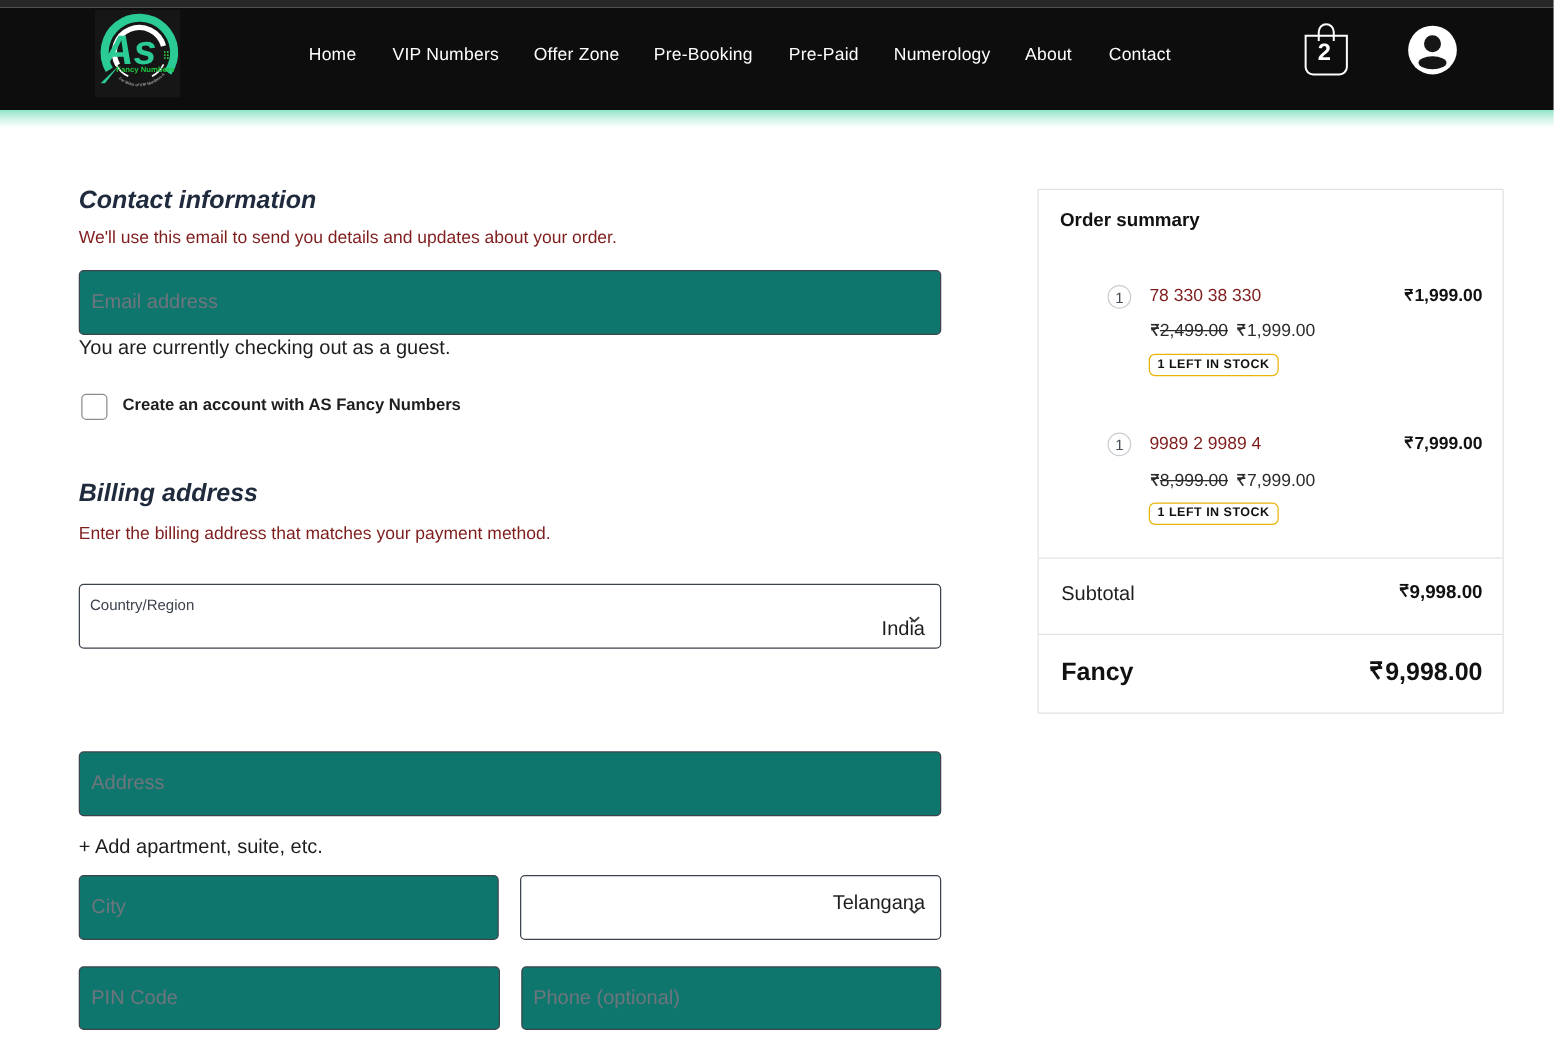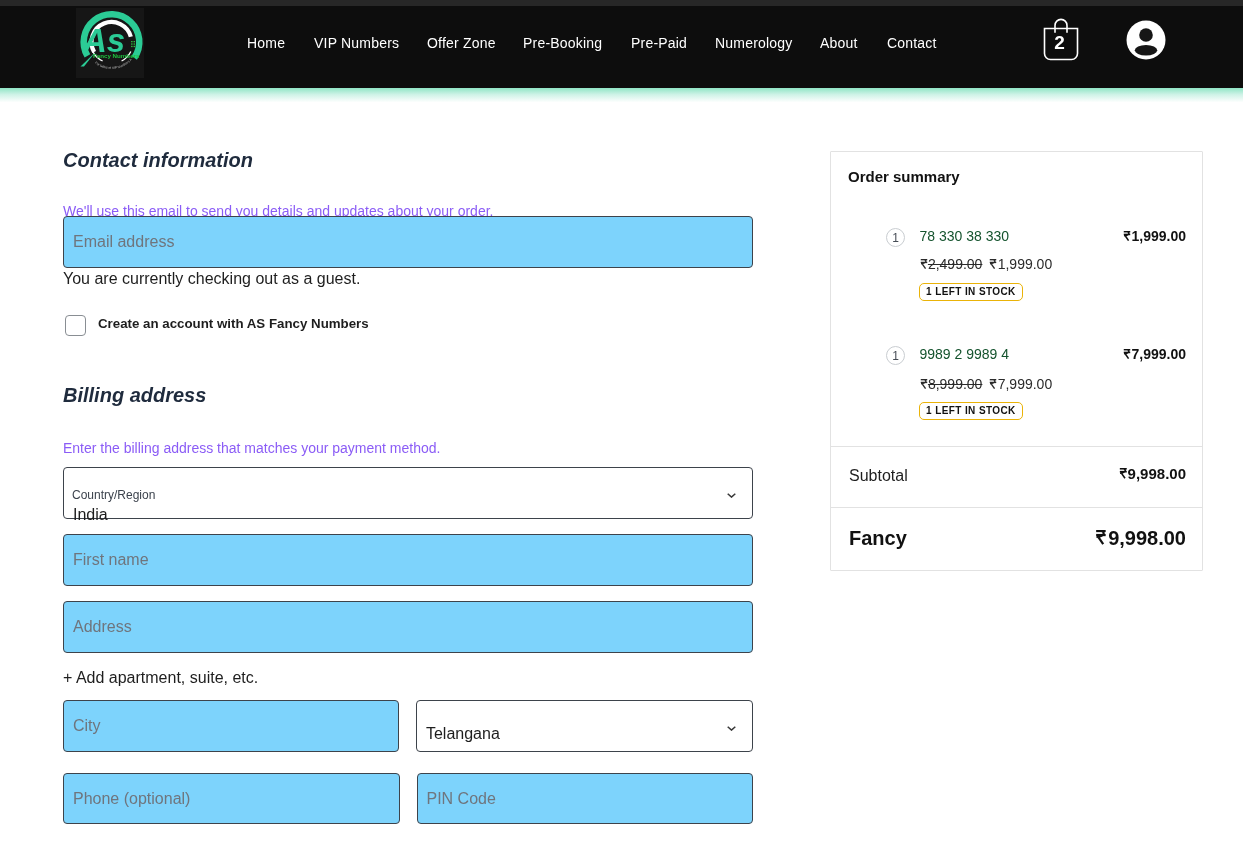--- a/index.html
+++ b/index.html
@@ -9,36 +9,36 @@
 .navbar { position:absolute; left:0; top:6px; width:1243px; height:82px; background:#0d0d0d; }
 .mintfade { position:absolute; left:0; top:88px; width:1243px; height:16px; background:linear-gradient(180deg,#8fe5c5 0%,#cdf2e6 40%,#ffffff 90%); }
 .logo { position:absolute; left:76px; top:8px; width:68px; height:70px; }
 .nav a { position:absolute; top:36px; color:#fff; font-size:14px; line-height:15px; text-decoration:none; font-weight:500; letter-spacing:0.2px; }
 .bag { position:absolute; left:1041px; top:17px; }
 .bagnum { position:absolute; left:1043px; top:33px; width:33px; text-align:center; color:#fff; font-size:19px; font-weight:bold; line-height:19px; }
 .avatar { position:absolute; left:1126px; top:20px; }
 
 .abs { position:absolute; }
 h2 { font-size:20px; font-weight:bold; color:#1f2b3d; line-height:24px;font-style:italic; }
-.sub { font-size:14px; color:#8b5cf6; line-height:20px;margin-top:22px; }
-input, .field { display:block; width:100%; height:52px; border:1px solid #3d434b; border-radius:4px; background:#7dd3fc; font-family:"Liberation Sans",sans-serif; font-size:16px; color:#1e1e1e; padding:0 9px; outline:none; }
+.sub { font-size:14px; color:#7f1d1d; line-height:20px; }
+input, .field { display:block; width:100%; height:52px; border:1px solid #3d434b; border-radius:4px; background:#0f766e; font-family:"Liberation Sans",sans-serif; font-size:16px; color:#1e1e1e; padding:0 9px; outline:none; }
 input::placeholder { color:#6f757d; opacity:1; }
-.selwrap { position:relative; width:100%; height:52px; border:1px solid #3d434b; border-radius:4px; background:#fff; padding:20px 12px 0 8px; }
+.selwrap { position:relative; width:100%; height:52px; border:1px solid #3d434b; border-radius:4px; background:#fff; padding:9px 12px 0 8px; }
 .selwrap .lab { font-size:12px; color:#3c434d; line-height:14px; }
-.selwrap .val { font-size:16px; color:#1e1e1e; line-height:22px; margin-top:2px; margin-left:1px; }
+.selwrap .val { font-size:16px; color:#1e1e1e; line-height:22px; margin-top:2px; margin-left:1px;text-align:right; }
 .chev { position:absolute; right:16.5px; top:24.5px; }
 .row { display:flex; gap:17px; }
 .rs { width:.6em; height:.72em; display:inline-block; }
 .iprice svg g, .pb svg g { stroke-width:20px; }
 .rs.rs2 { width:.72em; height:.74em; display:inline-block; }
 
 .card { position:absolute; left:830px; top:151px; width:373px; height:420px; border:1px solid #e2e2e2; border-radius:1px; background:#fff; }
 .card .hd { position:absolute; left:17px; top:16px; font-size:15px; font-weight:bold; color:#111; }
 .qty { position:absolute; width:19px; height:19px; border:1px solid #c9cdd1; border-radius:50%; font-size:12px; color:#464c55; text-align:center; line-height:18px; background:#fff; }
-.iname { position:absolute; left:88.5px; font-size:14px; color:#14532d; }
+.iname { position:absolute; left:88.5px; font-size:14px; color:#7f1d1d; }
 .iprice { position:absolute; right:16px; font-size:14px; font-weight:bold; color:#111; text-align:right; }
 .istrike { position:absolute; left:88.5px; font-size:14px; color:#2b2b2b; }
 .stock { position:absolute; left:87.5px; height:18px; border:1px solid #eab308; border-radius:5px; font-size:10px; font-weight:bold; color:#111; letter-spacing:0.4px; line-height:16px; padding:0 6.5px; }
 .div { position:absolute; left:0; width:371px; height:1px; background:#e2e2e2; }
 </style>
 </head>
 <body>
 <div class="topstrip"></div>
 <div class="navbar"></div>
 <div class="mintfade"></div>
@@ -100,40 +100,39 @@
 
 <div class="abs selwrap" style="left:63px; top:467px; width:690px;">
  <div class="lab">Country/Region</div>
  <div class="val">India</div>
  <svg class="chev" width="9" height="5" viewBox="0 0 9 5">
       <path d="M0.7 0.7 L4.5 4.1 L8.3 0.7" fill="none" stroke="#383838" stroke-width="1.5"></path>
     </svg>
 </div>
 
 <div class="abs row" style="left:63px; top:534px; width:690px;">
- <input placeholder="First name" style="">
 </div>
 
 <input class="abs" style="left: 63px; top: 601px; width: 690px;" placeholder="Address">
 
 <div class="abs" style="left:63px; top:667px; font-size:16px; color:#1e1e1e; line-height:22px;">+ Add apartment, suite, etc.</div>
 
 <div class="abs row" style="left:63px; top:700px; width:690px;">
  <input placeholder="City" style="">
  <div class="selwrap">
   <div class="val">Telangana</div>
   <svg class="chev" width="9" height="5" viewBox="0 0 9 5">
         <path d="M0.7 0.7 L4.5 4.1 L8.3 0.7" fill="none" stroke="#383838" stroke-width="1.5"></path>
       </svg>
  </div>
 </div>
 
 <div class="abs row" style="left:63px; top:773px; width:690px;">
+ <input placeholder="PIN Code" style="height: 51px;">
  <input placeholder="Phone (optional)" style="height: 51px;">
- <input placeholder="PIN Code" style="height: 51px;">
 </div>
 
 <div class="card">
  <div class="hd">Order summary</div>
 
  <div class="qty" style="left:55px; top:76px;">1</div>
  <div class="iname" style="top:76px;">78 330 38 330</div>
  <div class="iprice" style="top:76px;"><svg class="rs" viewBox="0 0 100 132">
         <g stroke="currentColor" fill="none" stroke-width="18">
           <path d="M5 9 H90"></path>

